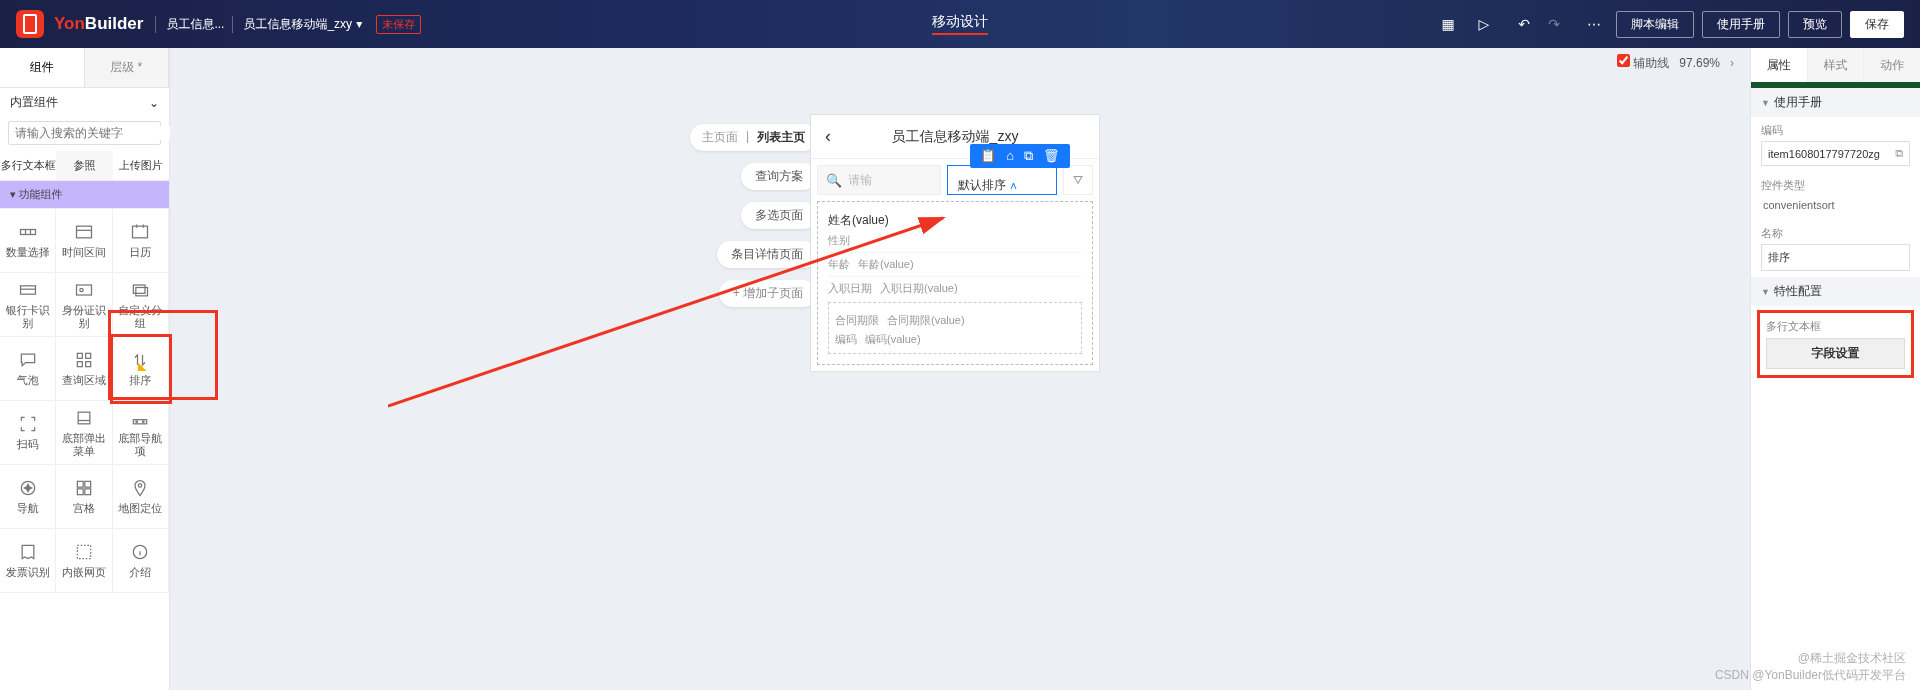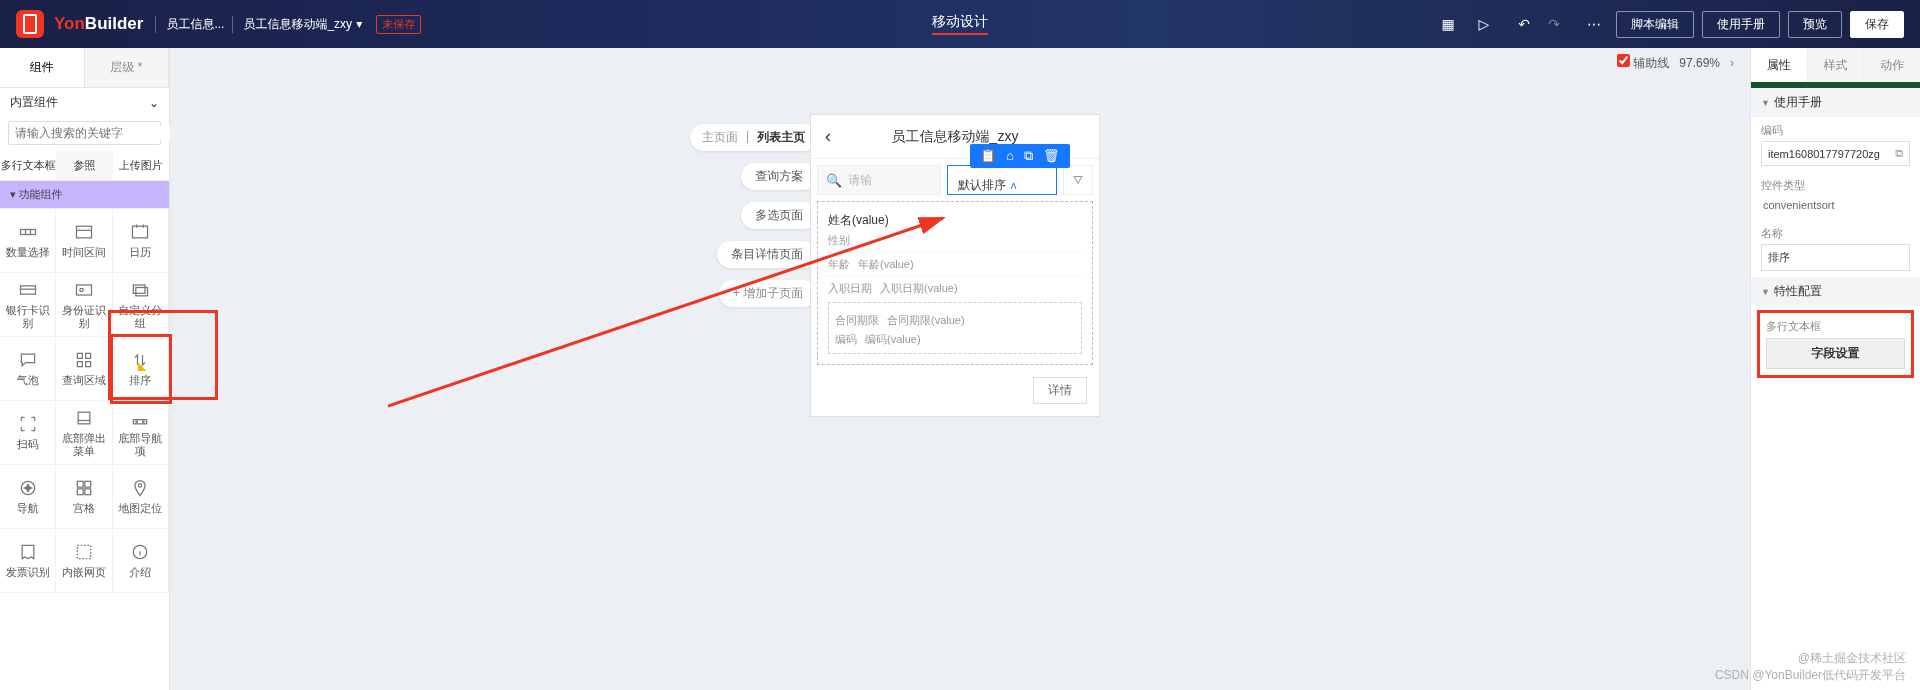--- a/index.html
+++ b/index.html
@@ -340,23 +340,20 @@
           <div class="line" style="border:none;padding-top:0">
               <span>合同期限</span>
               <span>合同期限(value)</span>
             </div>
           <div class="line">
               <span>编码</span>
               <span>编码(value)</span>
             </div>
         </div>
       </div>
-      <div class="detail-row">
-          <div class="detail-btn">详情</div>
-        </div>
     </div>
 
     <div class="action-float">
       <span>📋</span>
       <span>⌂</span>
       <span>⧉</span>
       <span>🗑</span>
     </div>
 
     <svg class="anno-line">

